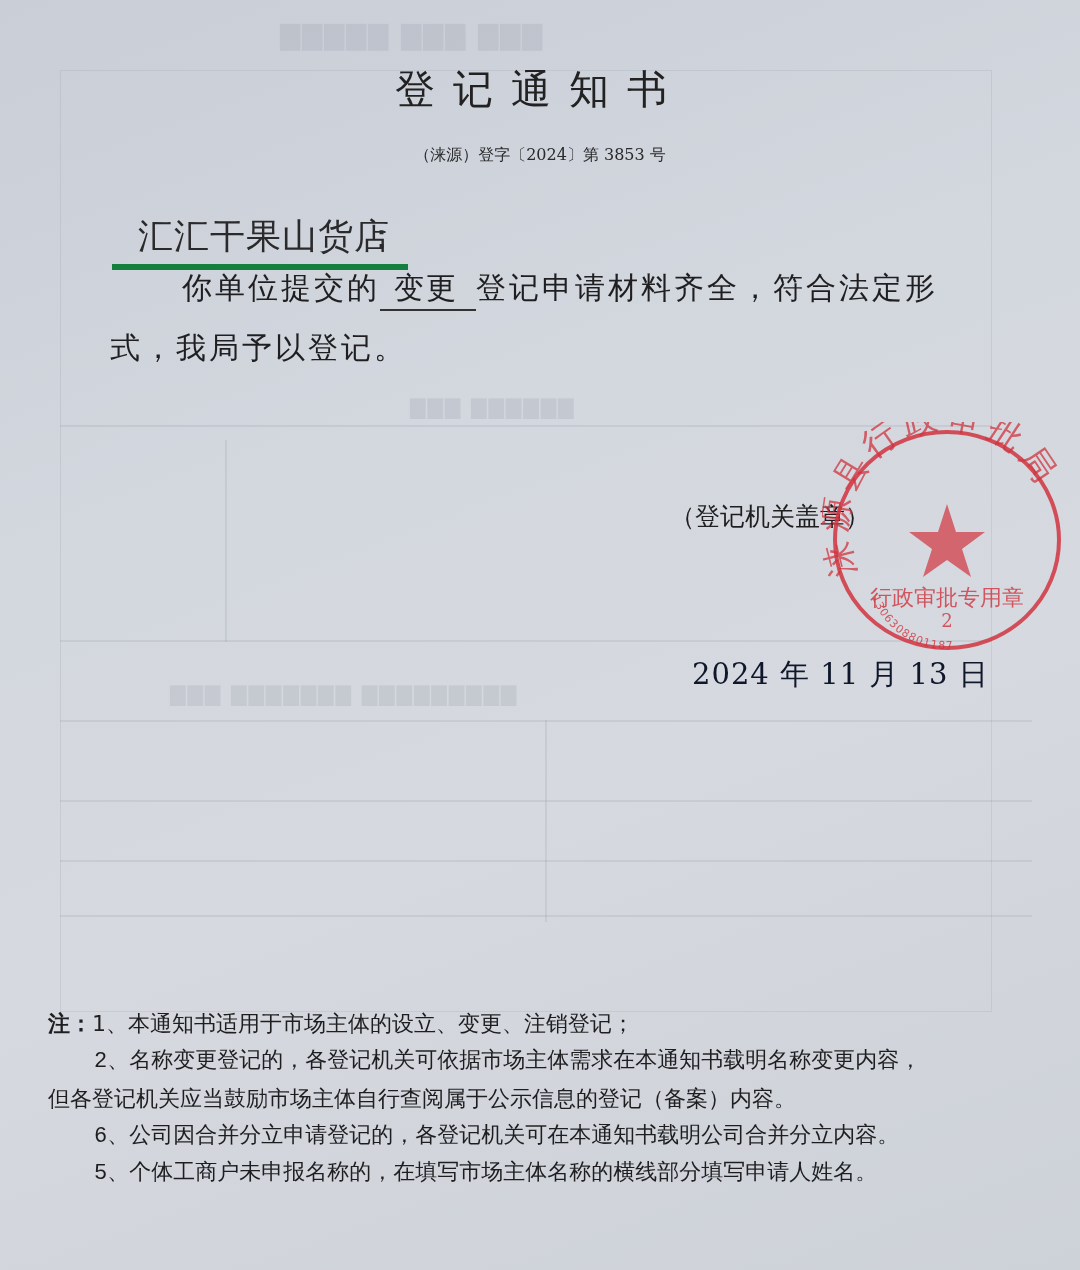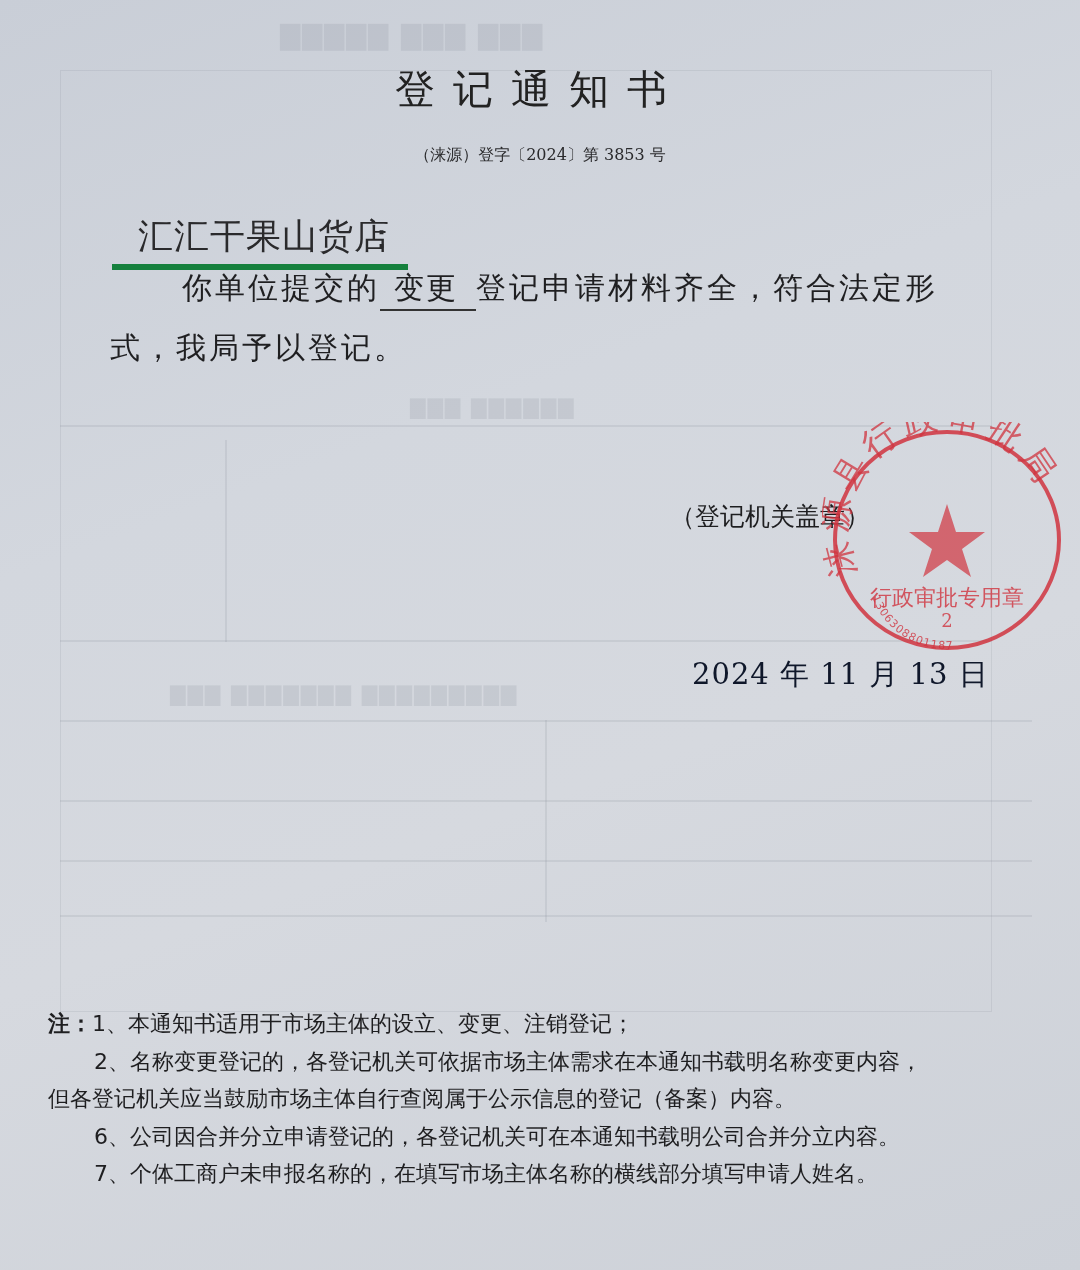--- a/index.html
+++ b/index.html
@@ -59,21 +59,21 @@
     .stamp {
       position: absolute; left: 822px; top: 422px; width: 250px; height: 230px;
     }
     .notes {
       position: absolute; left: 36px; top: 1005px; width: 1010px;
       font-family: "DejaVu Sans", sans-serif; font-size: 22px; color: #1e1e20;
       line-height: 37.5px;
       margin-left: 12px;
     }
     .notes .n-line { white-space: nowrap; }
-    .notes .indent { padding-left: 46px; }
+    .notes .indent { padding-left: 46px; font-family: Liberation Mono, monospace; }
     .notes .label { font-weight: bold; }
   </style>
 </head>
 <body>
 
 <div class="page">
 
   <div class="ghost" style="left:60px; top:70px; width:930px; height:940px;"></div>
   <div class="ghost" style="left:60px; top:425px; width:930px; height:0;"></div>
   <div class="ghost" style="left:60px; top:640px; width:930px; height:0;"></div>
@@ -126,16 +126,16 @@
 
   <div class="date">2024 年 11 月 13 日</div>
 
   <div class="notes">
     <div class="n-line">
       <span class="label">注：</span><span>1、本通知书适用于市场主体的设立、变更、注销登记；</span>
     </div>
     <div class="n-line indent">2、名称变更登记的，各登记机关可依据市场主体需求在本通知书载明名称变更内容，</div>
     <div class="n-line">但各登记机关应当鼓励市场主体自行查阅属于公示信息的登记（备案）内容。</div>
     <div class="n-line indent">6、公司因合并分立申请登记的，各登记机关可在本通知书载明公司合并分立内容。</div>
-    <div class="n-line indent">7、个体工商户未申报名称的，在填写市场主体名称的横线部分填写申请人姓名。</div>
+    <div class="n-line indent">5、个体工商户未申报名称的，在填写市场主体名称的横线部分填写申请人姓名。</div>
   </div>
 
 </div>
 
 </body></html>

